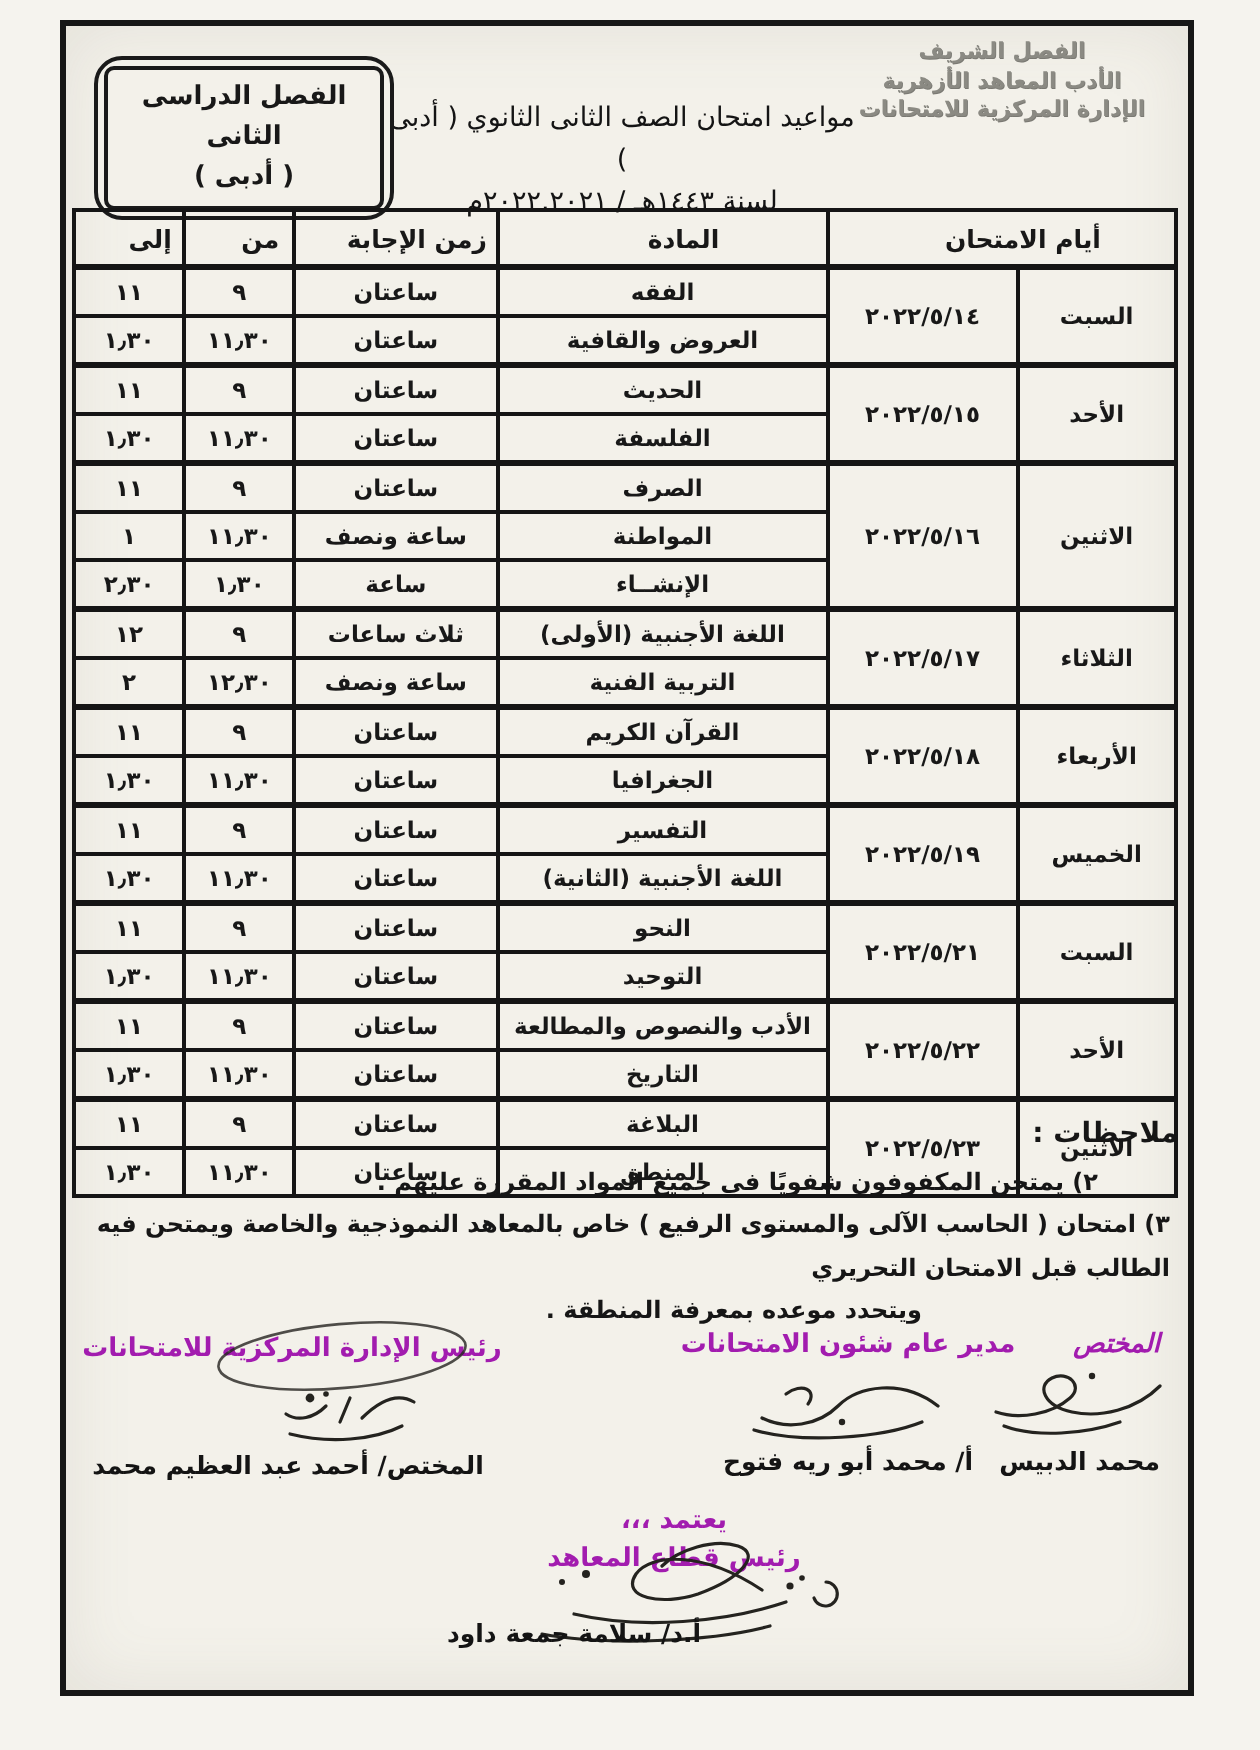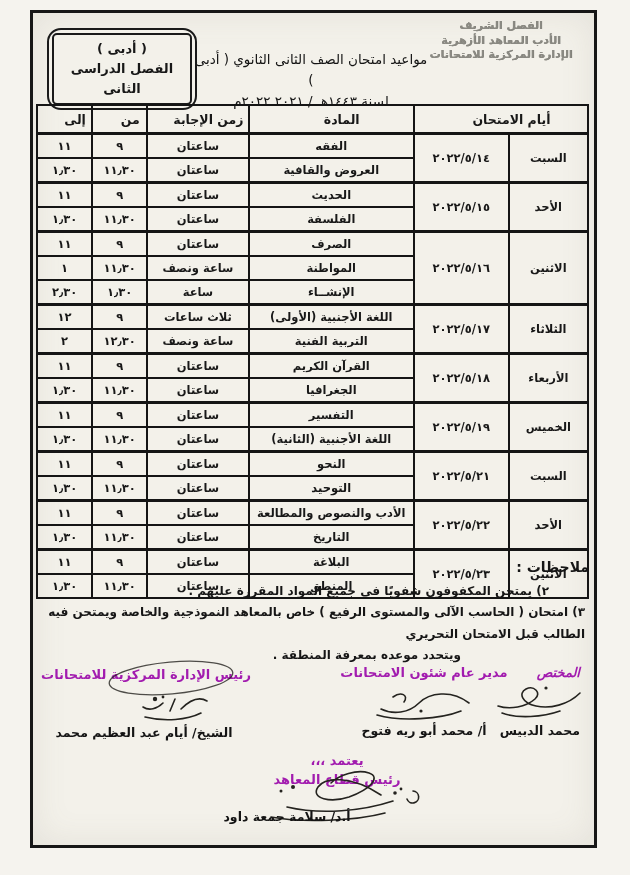--- a/index.html
+++ b/index.html
@@ -80,22 +80,22 @@
     <div>الإدارة المركزية للامتحانات</div>
   </div>
 
   <div class="doc-title">
     <div>مواعيد امتحان الصف الثانى الثانوي ( أدبى )</div>
     <div>لسنة ١٤٤٣هـ / ٢٠٢٢.٢٠٢١م</div>
   </div>
 
   <div class="sem-outer">
     <div class="sem-inner">
+      <div>الفصل الدراسى الثانى</div>
       <div>( أدبى )</div>
-      <div>الفصل الدراسى الثانى</div>
     </div>
   </div>
 
   <table class="exam">
     <colgroup>
       <col style="width:14.4%">
         <col style="width:17.2%">
         <col style="width:30%">
       <col style="width:18.4%">
         <col style="width:10%">
@@ -275,21 +275,21 @@
   <div class="sig-label center-txt" style="top:654px;left:6px;width:214px;">رئيس الإدارة المركزية للامتحانات</div>
   <svg class="sig-svg" style="top:644px;left:70px;" width="136" height="42" viewBox="0 0 136 42">
     <ellipse cx="68" cy="21" rx="62" ry="16" transform="rotate(-5 68 21)" style="stroke-width:1.3;opacity:.8"></ellipse>
   </svg>
   <svg class="sig-svg" style="top:678px;left:100px;" width="84" height="34" viewBox="0 0 84 34">
     <path d="M74,10 C64,4 54,12 48,18 M42,8 L37,20 M30,12 C24,18 16,20 10,16"></path>
     <path d="M12,26 C32,31 54,29 68,22"></path>
     <circle cx="22" cy="8" r="2.2"></circle>
       <circle cx="30" cy="6" r="1.4"></circle>
   </svg>
-  <div class="sig-name center-txt" style="top:712px;left:2px;width:218px;">الشيخ/ أيام عبد العظيم محمد</div>
+  <div class="sig-name center-txt" style="top:712px;left:2px;width:218px;">المختص/ أحمد عبد العظيم محمد</div>
 
   <div class="sig-label center-txt" style="top:740px;left:248px;width:112px;">يعتمد ،،،</div>
   <div class="sig-label center-txt" style="top:759px;left:224px;width:160px;">رئيس قطاع المعاهد</div>
   <svg class="sig-svg" style="top:752px;left:196px;" width="196" height="62" viewBox="0 0 196 62">
     <path d="M152,30 C122,10 96,12 89,22 C81,34 102,38 120,32 C142,24 152,12 140,8 C128,4 110,10 102,18"></path>
     <path d="M58,42 C92,50 134,46 164,36"></path>
     <path d="M42,52 C74,58 126,56 156,48"></path>
     <path d="M178,34 a6,6 0 1,0 6,-8"></path>
     <circle cx="166" cy="28" r="1.8"></circle>
       <circle cx="172" cy="24" r="1.4"></circle>

